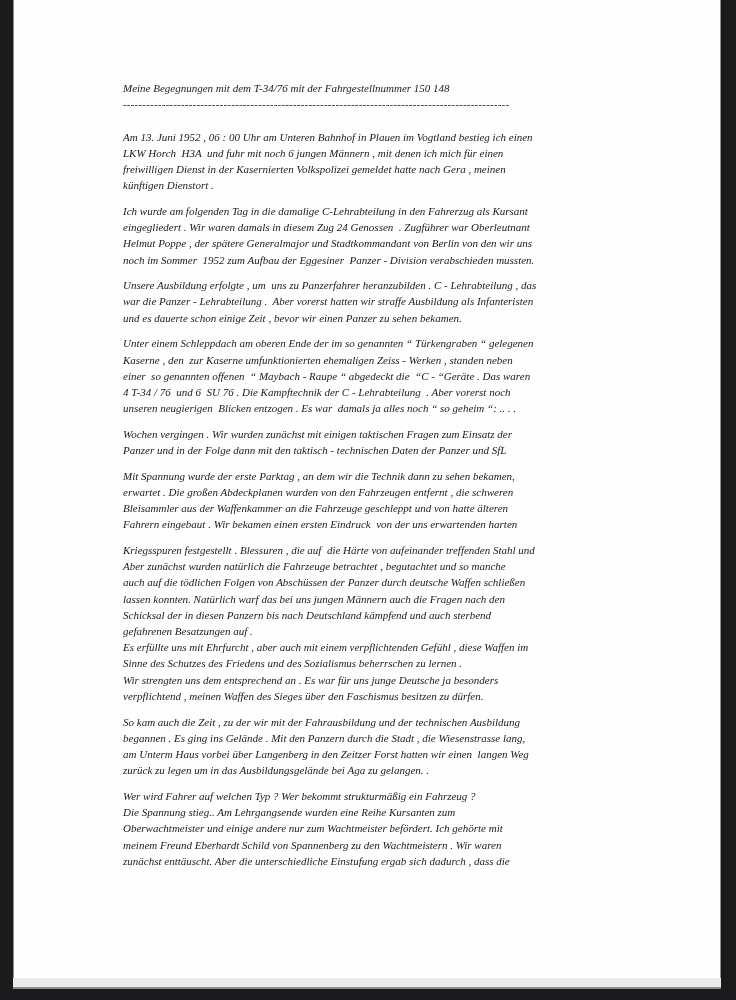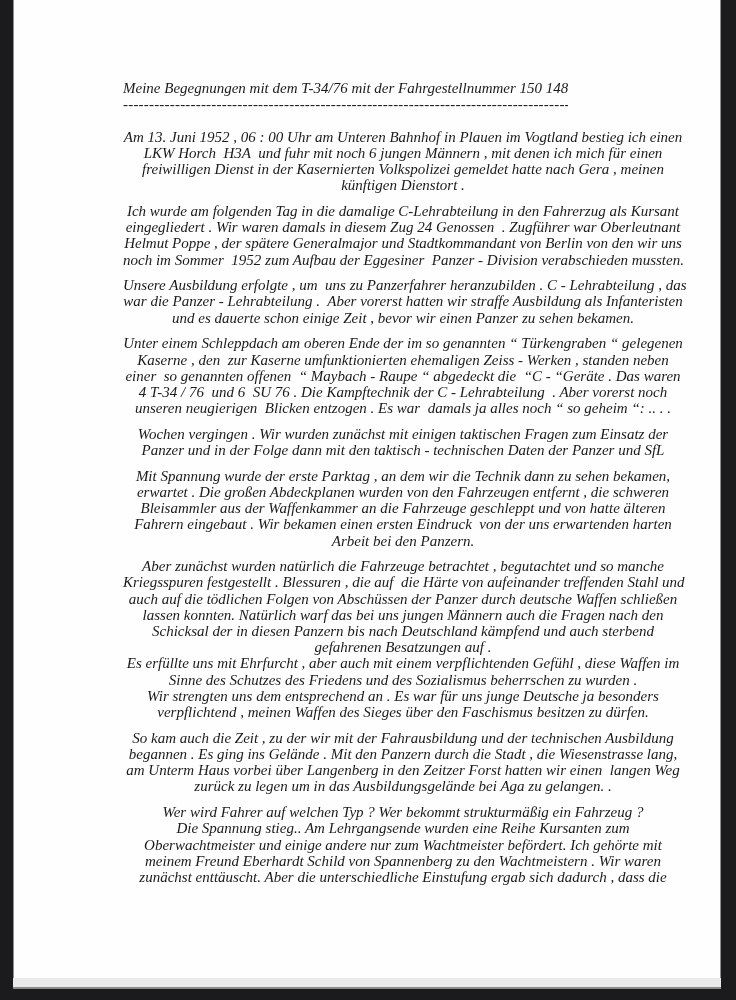--- a/index.html
+++ b/index.html
@@ -29,32 +29,32 @@
     left: 13px; top: 987px;
     width: 708px; height: 2px;
     background: #8a8a8a;
   }
   .content {
     position: absolute;
     left: 109px; top: 80px;
     width: 560px;
     color: #1a1a1a;
     font-style: italic;
-    font-size: 15px;
+    font-size: 11px;
     line-height: 16.2px;
   }
   .doc-title { white-space: pre; }
   .divider {
     white-space: nowrap;
     overflow: hidden;
     width: 445px;
     margin-bottom: 16.2px;
     letter-spacing: 0.2px;
   }
-  .para { margin-bottom: 9.5px; text-align: center; }
+  .para { margin-bottom: 9.5px; }
   .line { white-space: pre; }
 </style>
 </head>
 <body>
 
 <div class="paper">
   <div class="content">
     <div class="doc-title">Meine Begegnungen mit dem T-34/76 mit der Fahrgestellnummer 150 148</div>
     <div class="divider">----------------------------------------------------------------------------------------------------</div>
     <div id="doc-body">
@@ -84,31 +84,30 @@
         </div>
         <div class="para">
           <div class="line">Wochen vergingen . Wir wurden zunächst mit einigen taktischen Fragen zum Einsatz der</div>
           <div class="line">Panzer und in der Folge dann mit den taktisch - technischen Daten der Panzer und SfL</div>
         </div>
         <div class="para">
           <div class="line">Mit Spannung wurde der erste Parktag , an dem wir die Technik dann zu sehen bekamen,</div>
           <div class="line">erwartet . Die großen Abdeckplanen wurden von den Fahrzeugen entfernt , die schweren</div>
           <div class="line">Bleisammler aus der Waffenkammer an die Fahrzeuge geschleppt und von hatte älteren</div>
           <div class="line">Fahrern eingebaut . Wir bekamen einen ersten Eindruck  von der uns erwartenden harten</div>
-          <div class="line">Arbeit bei den Panzern.</div>
         </div>
         <div class="para">
+          <div class="line">Kriegsspuren festgestellt . Blessuren , die auf  die Härte von aufeinander treffenden Stahl und</div>
           <div class="line">Aber zunächst wurden natürlich die Fahrzeuge betrachtet , begutachtet und so manche</div>
-          <div class="line">Kriegsspuren festgestellt . Blessuren , die auf  die Härte von aufeinander treffenden Stahl und</div>
           <div class="line">auch auf die tödlichen Folgen von Abschüssen der Panzer durch deutsche Waffen schließen</div>
           <div class="line">lassen konnten. Natürlich warf das bei uns jungen Männern auch die Fragen nach den</div>
           <div class="line">Schicksal der in diesen Panzern bis nach Deutschland kämpfend und auch sterbend</div>
           <div class="line">gefahrenen Besatzungen auf .</div>
           <div class="line">Es erfüllte uns mit Ehrfurcht , aber auch mit einem verpflichtenden Gefühl , diese Waffen im</div>
-          <div class="line">Sinne des Schutzes des Friedens und des Sozialismus beherrschen zu wurden .</div>
+          <div class="line">Sinne des Schutzes des Friedens und des Sozialismus beherrschen zu lernen .</div>
           <div class="line">Wir strengten uns dem entsprechend an . Es war für uns junge Deutsche ja besonders</div>
           <div class="line">verpflichtend , meinen Waffen des Sieges über den Faschismus besitzen zu dürfen.</div>
         </div>
         <div class="para">
           <div class="line">So kam auch die Zeit , zu der wir mit der Fahrausbildung und der technischen Ausbildung</div>
           <div class="line">begannen . Es ging ins Gelände . Mit den Panzern durch die Stadt , die Wiesenstrasse lang,</div>
           <div class="line">am Unterm Haus vorbei über Langenberg in den Zeitzer Forst hatten wir einen  langen Weg</div>
           <div class="line">zurück zu legen um in das Ausbildungsgelände bei Aga zu gelangen. .</div>
         </div>
         <div class="para">

